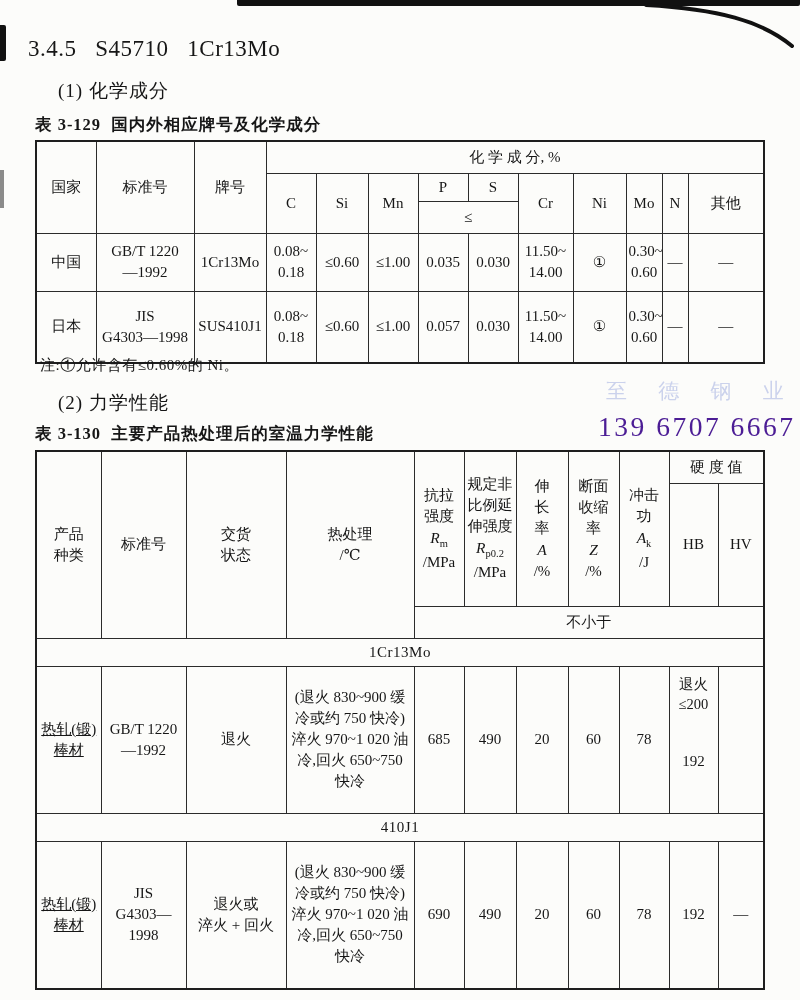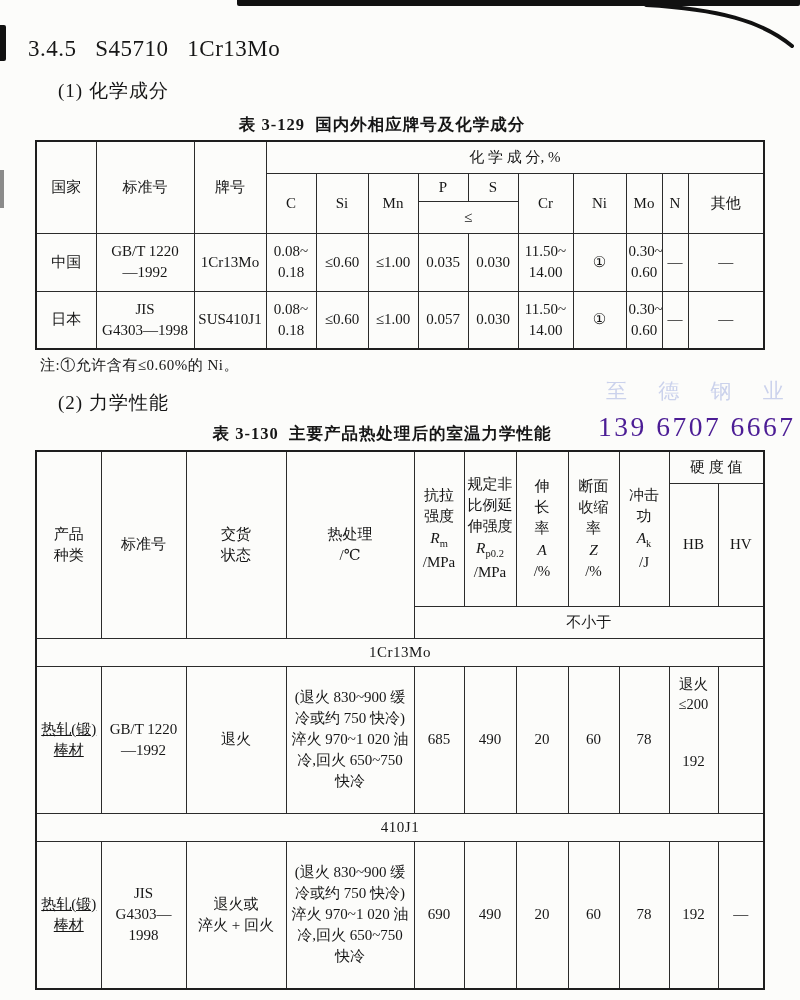--- a/index.html
+++ b/index.html
@@ -8,21 +8,21 @@
     background:#fcfcfa;color:#161616;
     font-family:"Liberation Serif","DejaVu Serif",serif;
   }
   .abs{position:absolute;}
   .pre{white-space:pre;}
   .ml{white-space:pre-line;}
   .heading{left:28px;top:36px;font-size:23px;letter-spacing:.5px;}
   .section{font-size:19px;letter-spacing:1px;}
   .sec1{left:58px;top:78px;}
   .sec2{left:58px;top:390px;}
-  .caption{left:17px;width:730px;text-align:center;font-weight:bold;font-size:16.5px;letter-spacing:1px;}
+  .caption{left:35px;width:730px;text-align:left;font-weight:bold;font-size:16.5px;letter-spacing:1px;}
   .cap1{top:114px;}
   .cap2{top:423px;}
   .note{left:40px;top:356px;font-size:15px;letter-spacing:.5px;}
 
   table.t{position:absolute;border-collapse:collapse;table-layout:fixed;border:2px solid #1e1e1e;}
   table.t td{
     border:1px solid #2b2b2b;text-align:center;vertical-align:middle;
     font-size:15px;line-height:1.4;padding:1px 2px;overflow:hidden;color:#161616;
   }
   .t1{left:35px;top:140px;width:730px;}
@@ -110,21 +110,21 @@
     <td>0.035</td>
     <td>0.030</td>
     <td class="ml">11.50~
 14.00</td>
     <td>①</td>
     <td class="ml">0.30~
 0.60</td>
     <td>—</td>
     <td>—</td>
   </tr>
-  <tr style="height:58px">
+  <tr style="height:72px">
     <td>日本</td>
     <td class="ml">JIS
 G4303—1998</td>
     <td>SUS410J1</td>
     <td class="ml">0.08~
 0.18</td>
     <td>≤0.60</td>
     <td>≤1.00</td>
     <td>0.057</td>
     <td>0.030</td>

